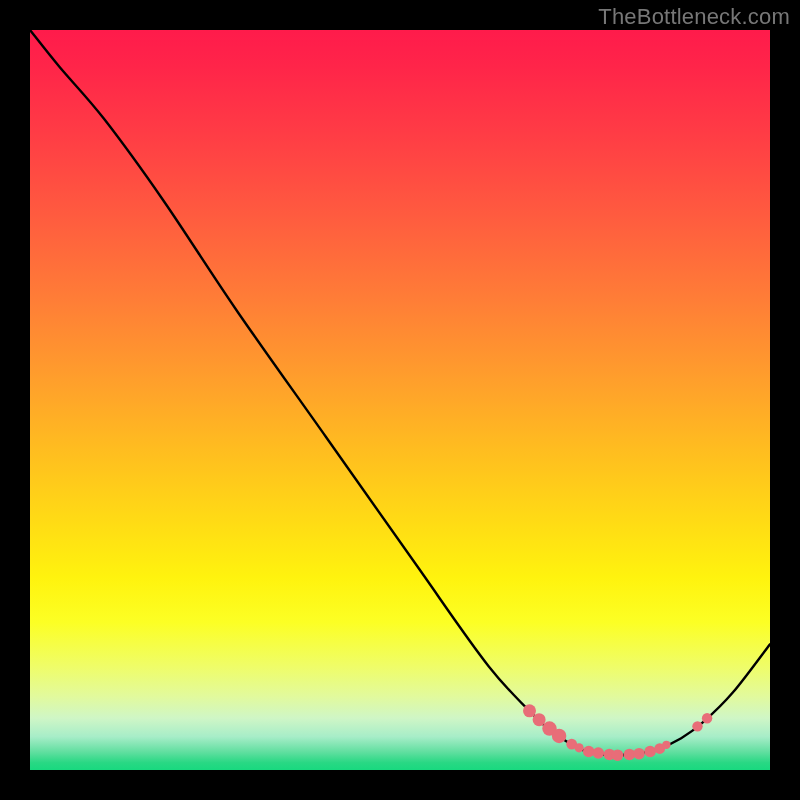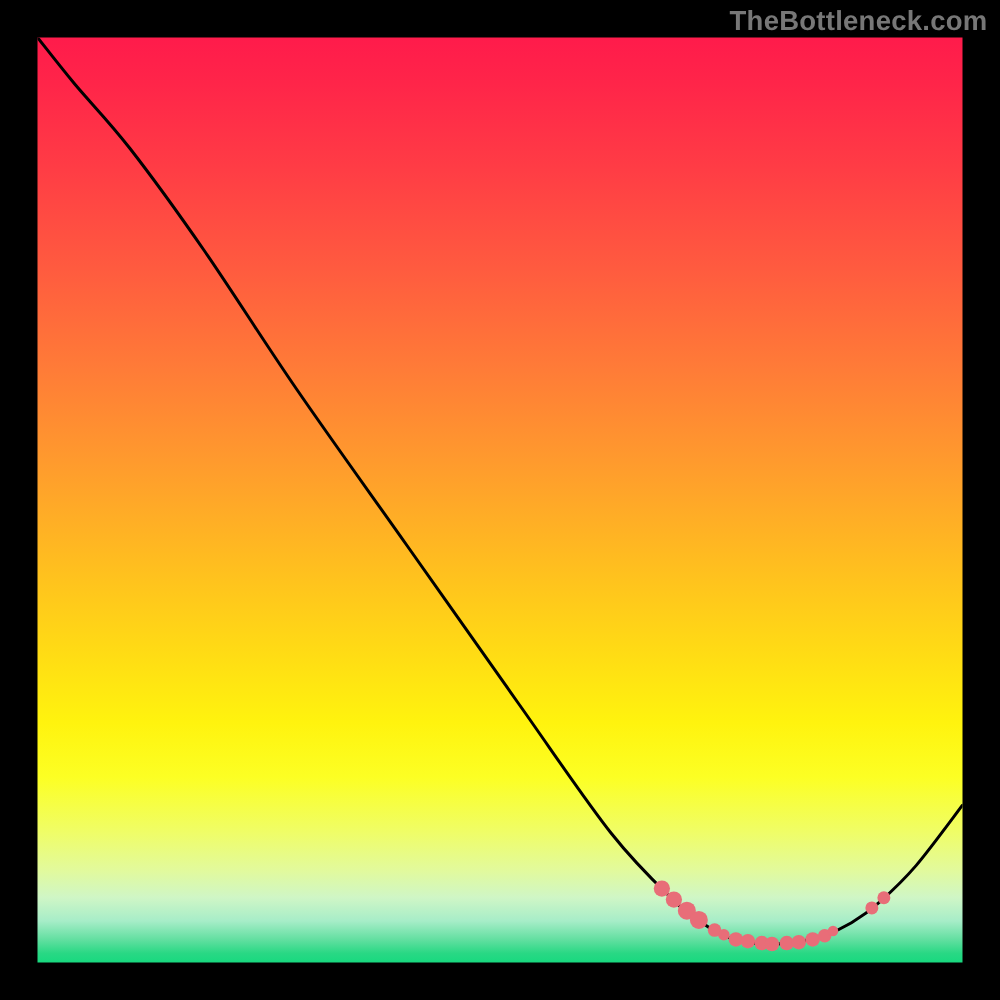--- a/index.html
+++ b/index.html
@@ -15,21 +15,21 @@
     width: 800px;
     height: 800px;
   }
   .watermark {
     position: absolute;
     top: 4px;
     right: 10px;
     color: #777;
     font-family: Arial, Helvetica, sans-serif;
     font-size: 22px;
-    font-weight: 700;
+    font-weight: 400;
     letter-spacing: 0.2px;
     z-index: 10;
   }
   svg {
     position: absolute;
     left: 0;
     top: 0;
     width: 800px;
     height: 800px;
     display: block;

